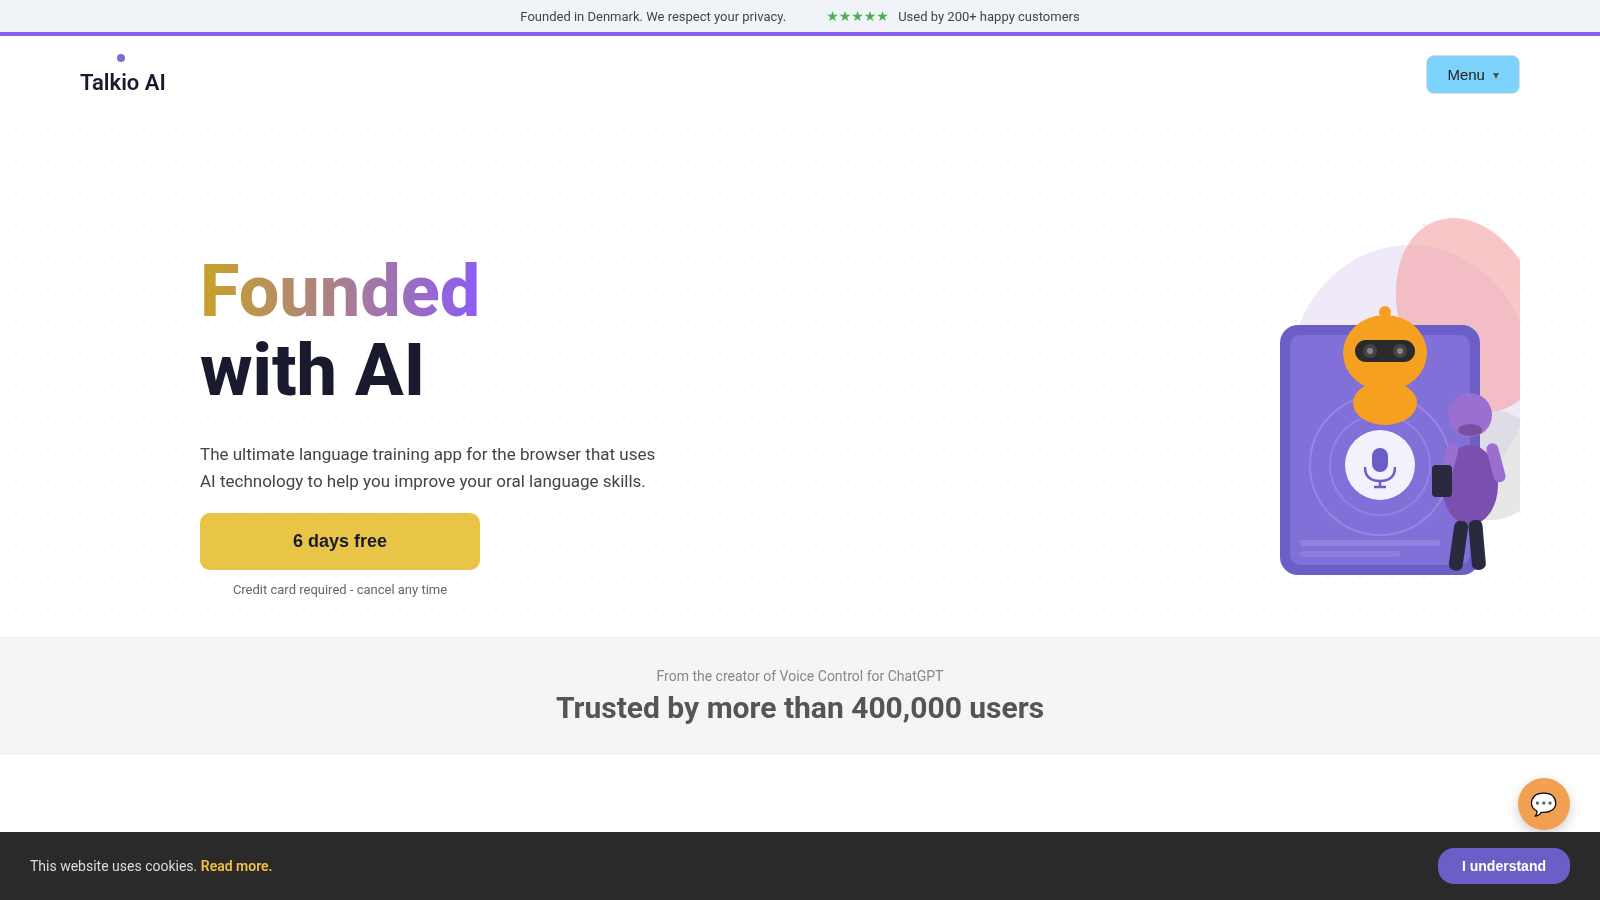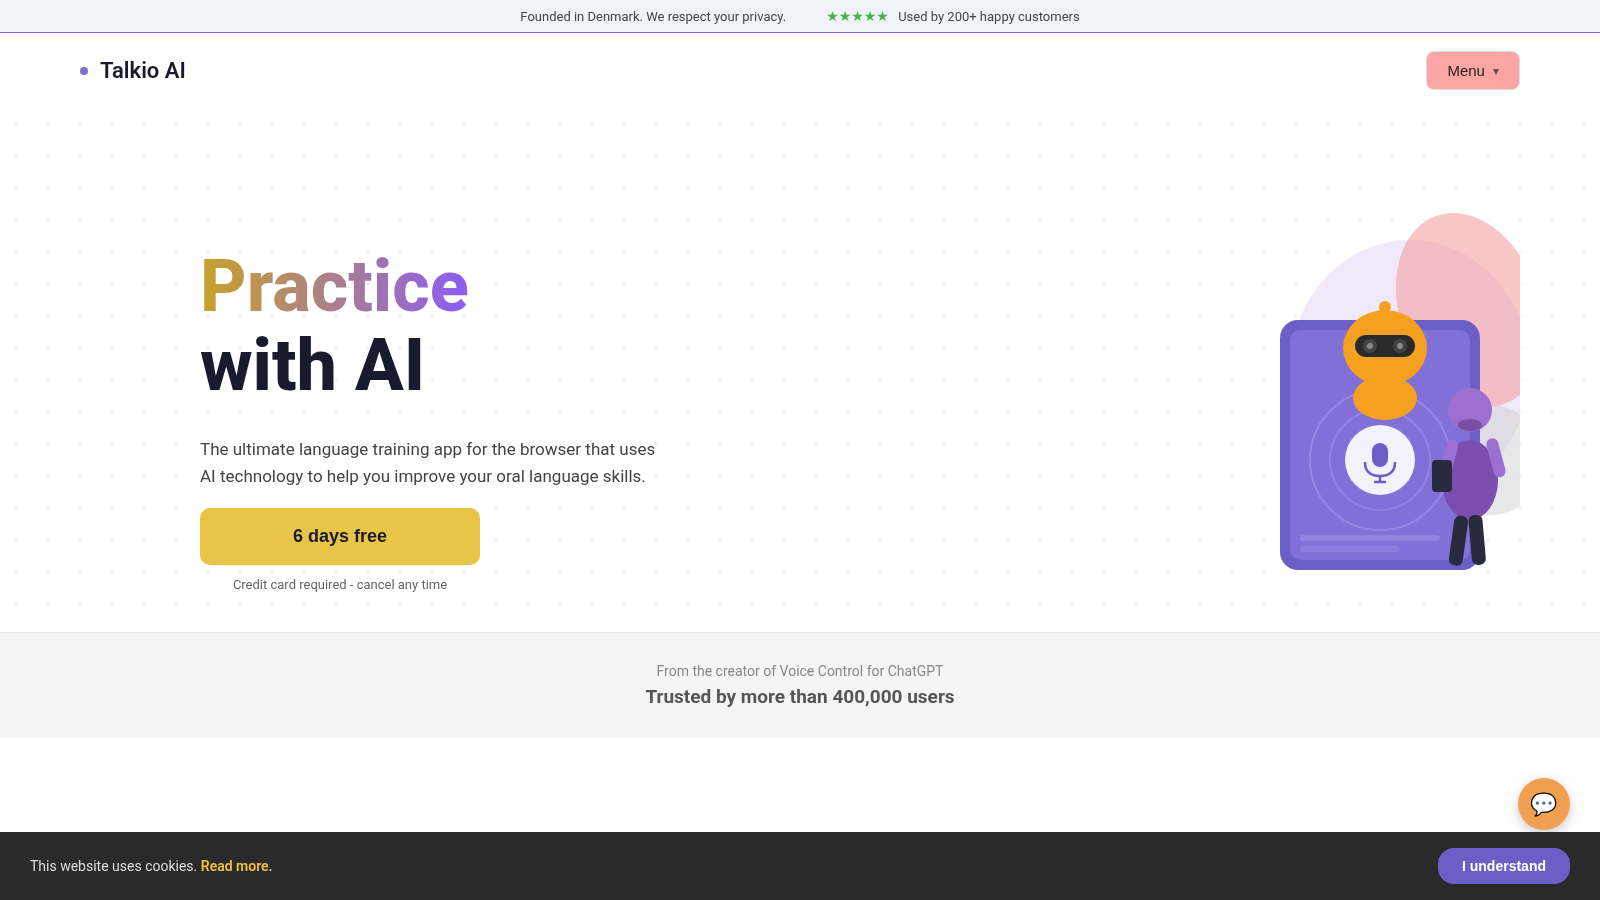--- a/index.html
+++ b/index.html
@@ -15,21 +15,21 @@
     
     .top-banner {
       background: #f0f4f8;
       display: flex;
       justify-content: center;
       align-items: center;
       gap: 40px;
       padding: 8px 20px;
       font-size: 13px;
       color: #444;
-      border-bottom: 1px solid #8b5cf6;
+      border-bottom: 4px solid #8b5cf6;
     }
     .stars {
       color: #4caf50;
       font-size: 14px;
       margin-right: 6px;
     }
 
     
     .navbar {
       display: flex;
@@ -38,37 +38,38 @@
       padding: 18px 80px;
       background: #fff;
     }
     .logo {
       font-size: 22px;
       font-weight: 600;
       color: #1a1a2e;
       display: flex;
       align-items: center;
       gap: 8px;
+      flex-direction: column;
     }
     .logo-dot {
       width: 8px;
       height: 8px;
       background: #7c6fcd;
       border-radius: 50%;
       display: inline-block;
       margin-right: 4px;
     }
     .menu-btn {
       display: flex;
       align-items: center;
       gap: 8px;
       padding: 10px 20px;
       border: 1.5px solid #ddd;
       border-radius: 8px;
-      background: #fca5a5;
+      background: #7dd3fc;
       font-size: 15px;
       font-weight: 500;
       cursor: pointer;
       color: #222;
     }
     .menu-chevron {
       font-size: 12px;
       color: #555;
     }
 
@@ -164,21 +165,21 @@
       padding: 30px 4px;
       text-align: center;
       border-top: 1px solid #eee;
     }
     .trust-creator {
       font-size: 14px;
       color: #888;
       margin-bottom: 6px;
     }
     .trust-heading {
-      font-size: 19px;
+      font-size: 30px;
       font-weight: 700;
       color: #555;
     }
 
     
     .cookie-banner {
       position: fixed;
       bottom: 0;
       left: 0;
       right: 0;
@@ -253,21 +254,21 @@
     <span class="menu-chevron">▾</span>
   </button>
 </nav>
 
 <div class="main-content">
   <div class="dot-pattern"></div>
 
   <div class="hero-left">
     <h1 class="hero-title">
       <br>
-      <span class="language-gradient">Practice</span><br>
+      <span class="language-gradient">Founded</span><br>
       <span>with AI</span>
     </h1>
     <p class="hero-description">The ultimate language training app for the browser that uses AI technology to help you improve your oral language skills.</p>
     <button class="cta-btn">6 days free</button>
     <p class="cta-note">Credit card required - cancel any time</p>
   </div>
 
   <div class="hero-right">
     <svg class="illustration-svg" viewBox="0 0 420 420">
 

